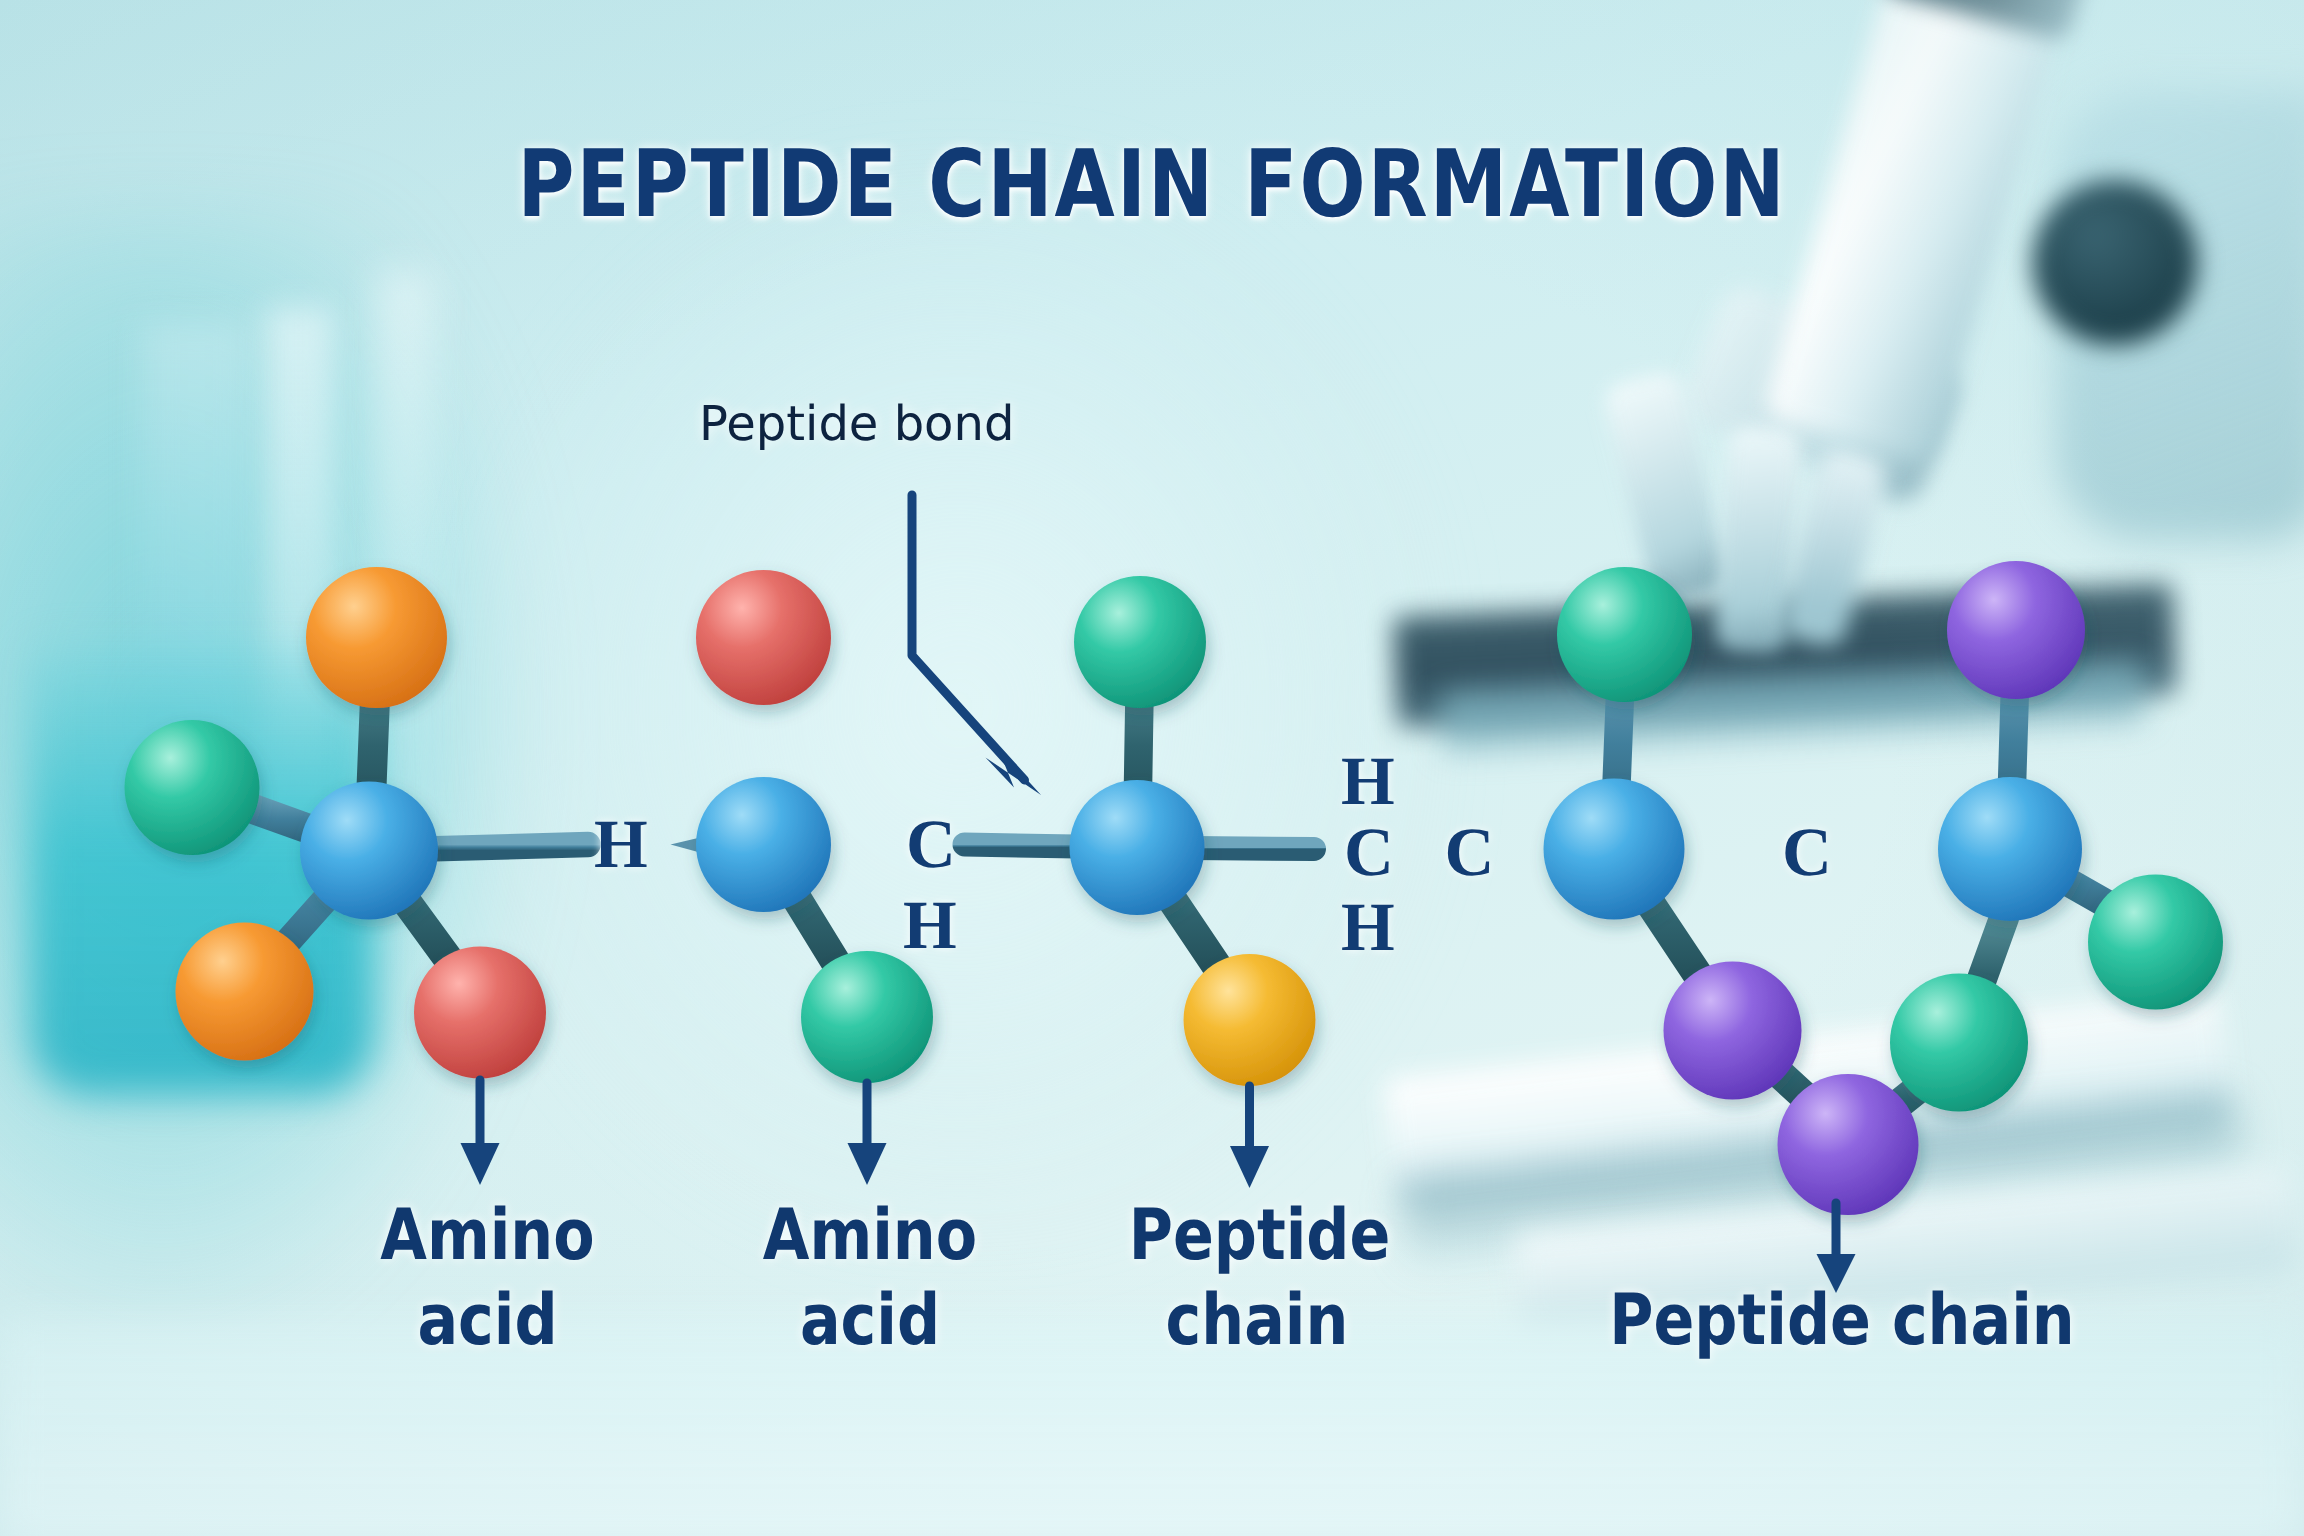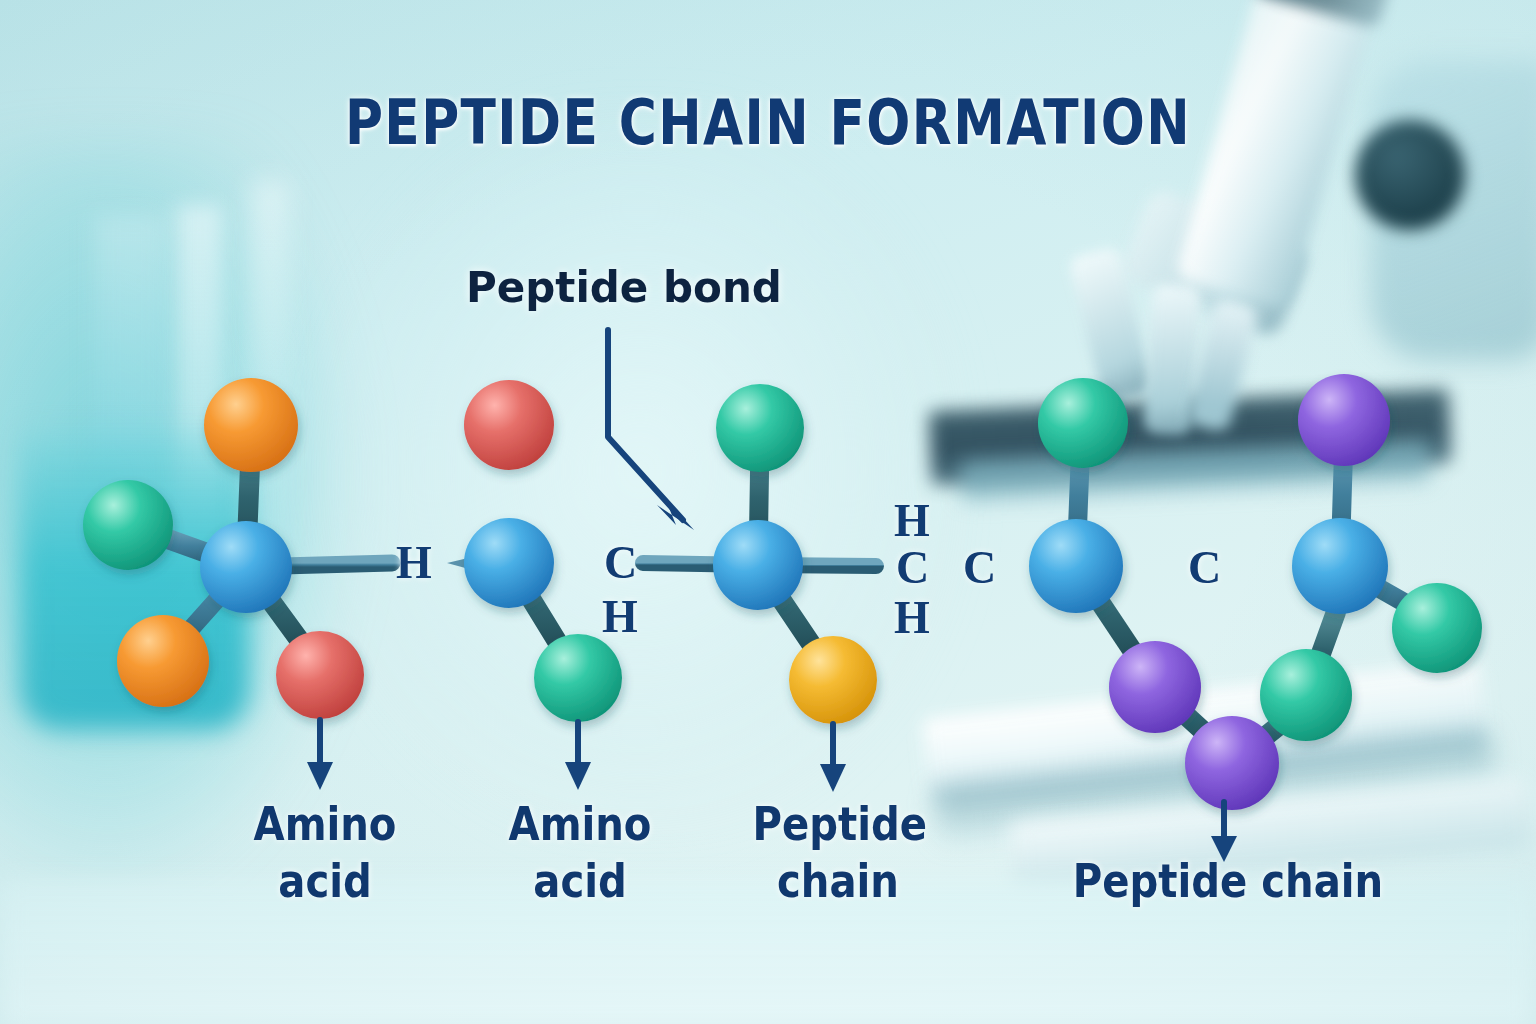--- a/index.html
+++ b/index.html
@@ -177,22 +177,22 @@
     color:#123c73;
     text-shadow: 0 0 6px rgba(255,255,255,.9);
     line-height: 1;
     user-select:none;
   }
   .chem-lg { font-size: 46px; }
 
   .callout {
     position:absolute;
     font-family: "DejaVu Sans", "Liberation Sans", sans-serif;
-    font-weight: 700;
-    font-size: 42px;
+    font-weight: 400;
+    font-size: 32px;
     color:#0d2340;
     text-shadow: 0 0 8px rgba(255,255,255,.95);
     white-space: nowrap;
   }
 
   .bottom-label {
     position:absolute;
     font-family: "Liberation Sans Narrow", "DejaVu Sans Condensed", "Liberation Sans", sans-serif;
     font-weight: 700;
     font-size: 47px;

